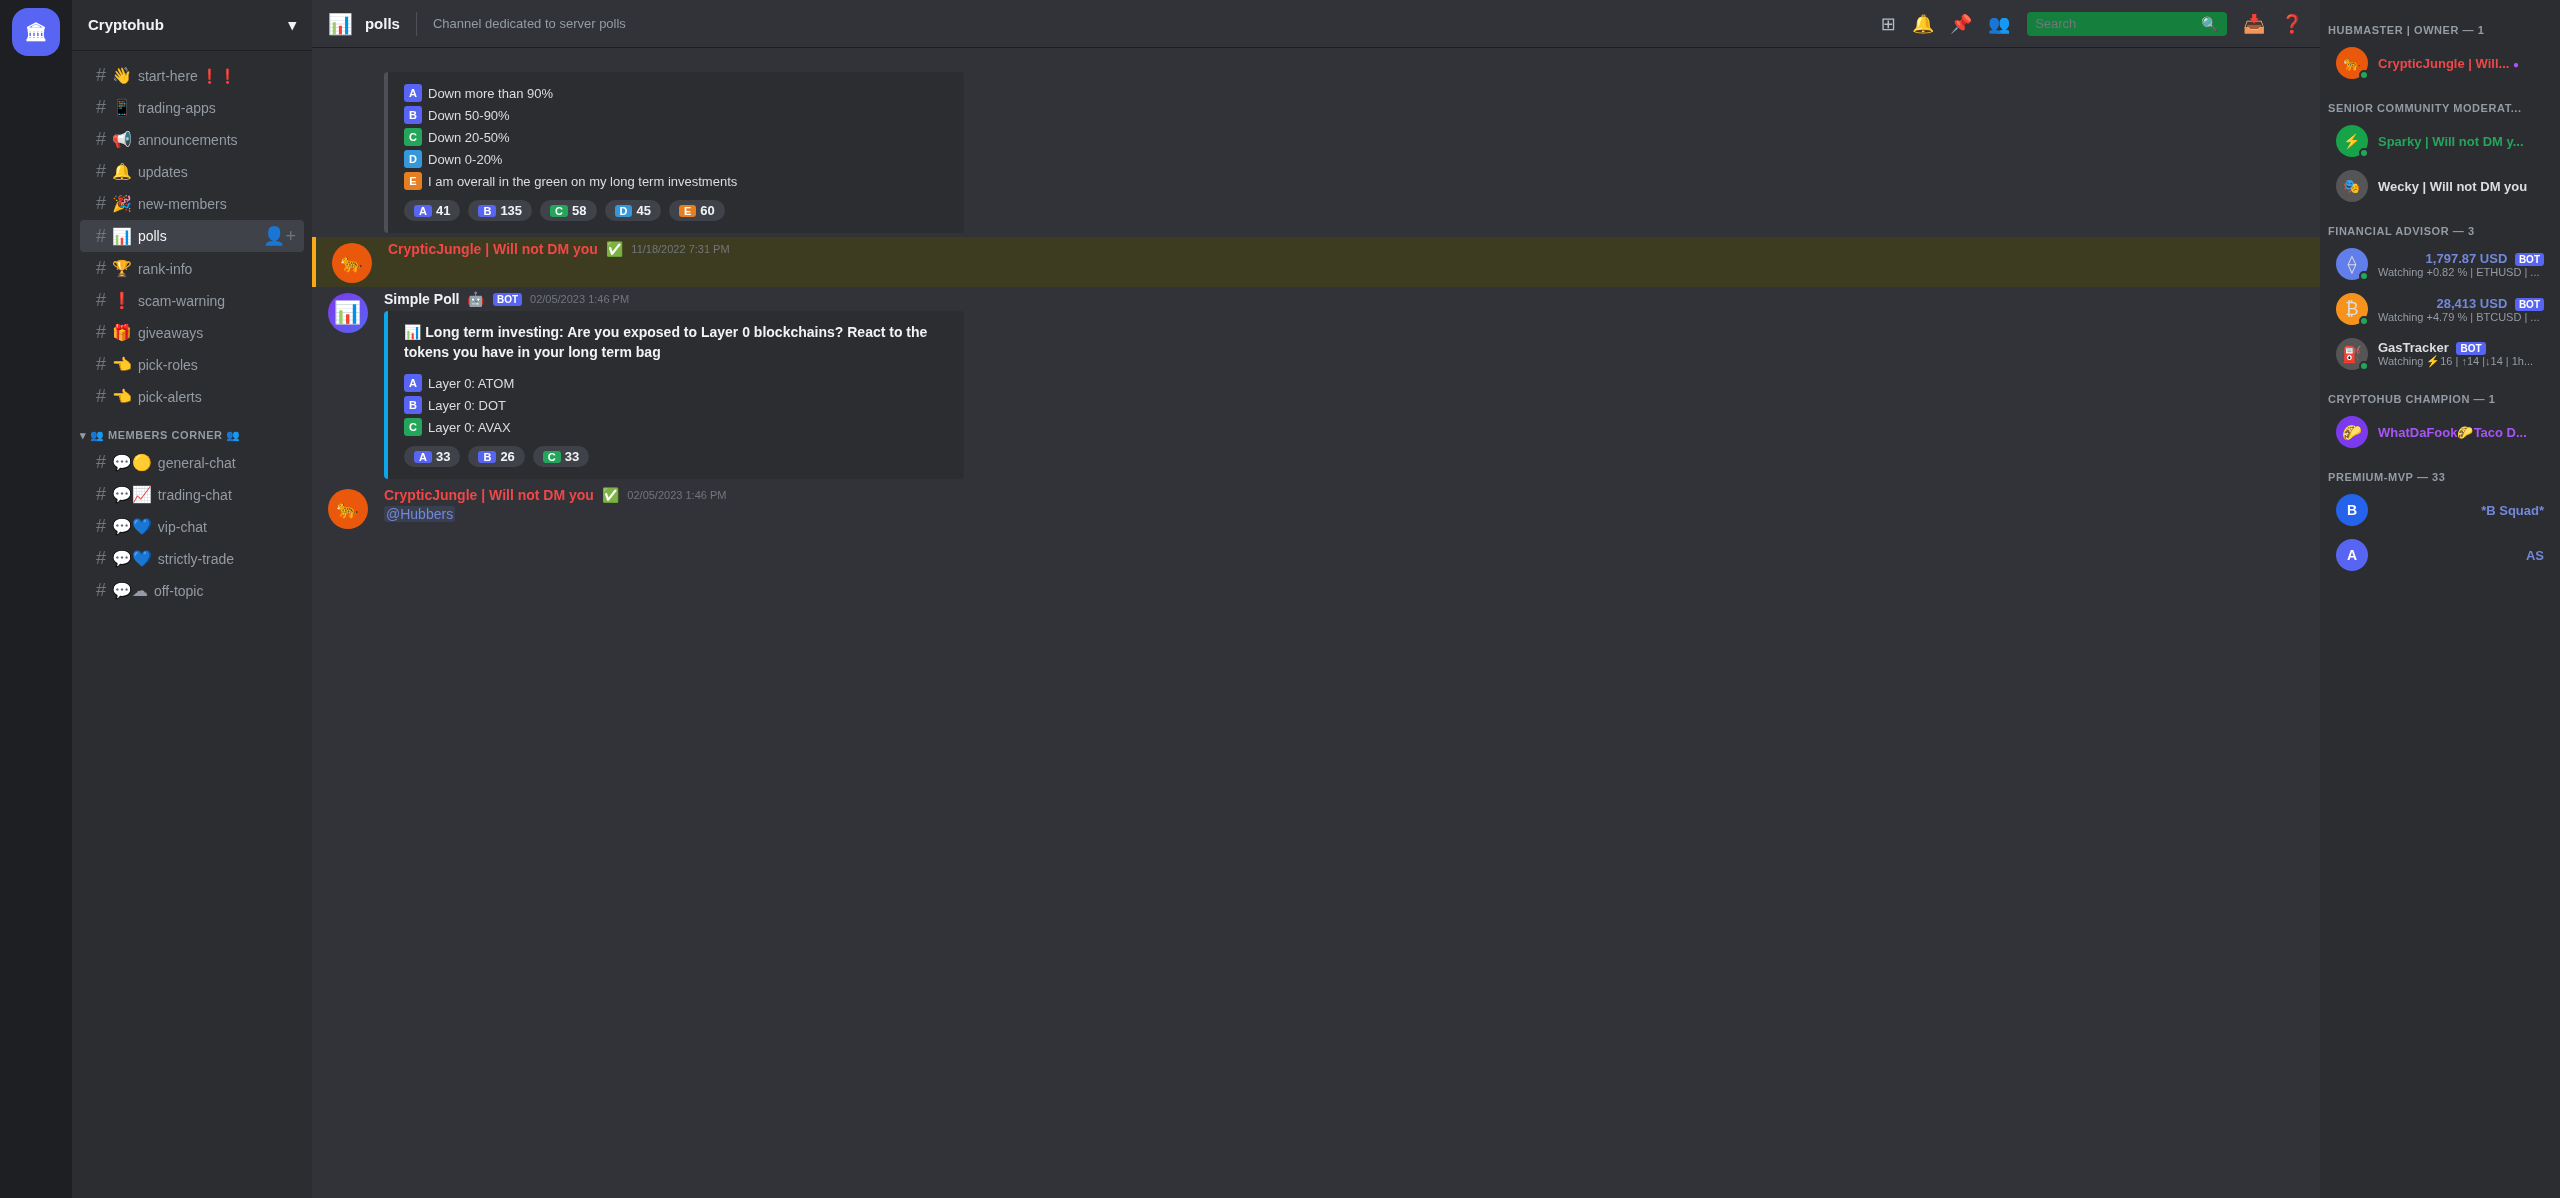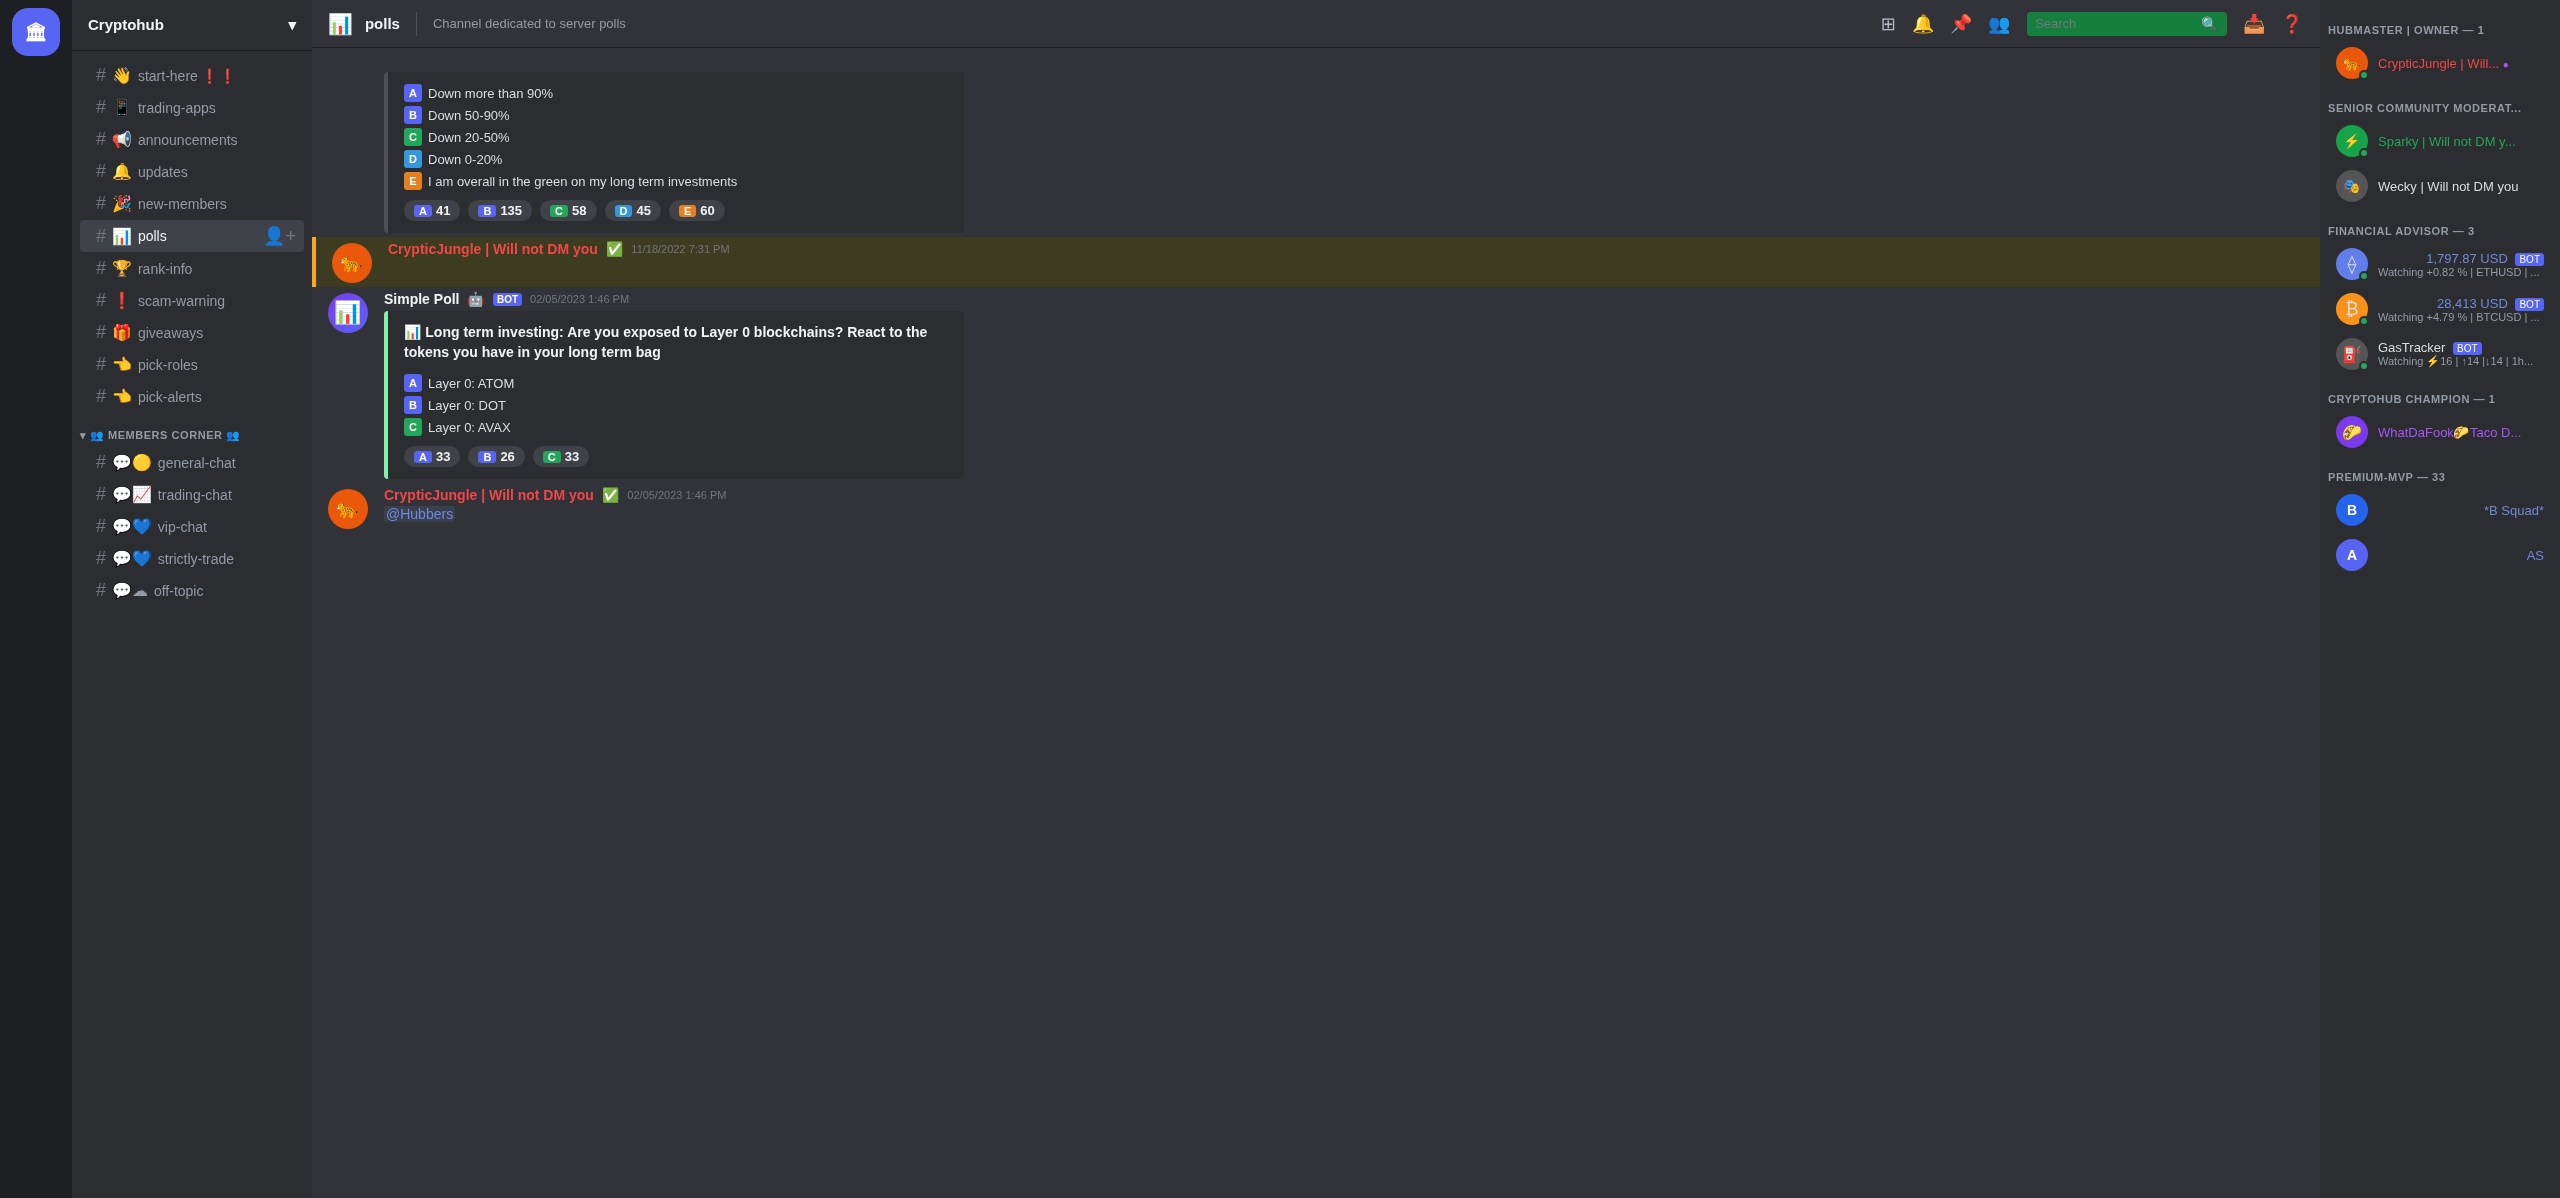--- a/index.html
+++ b/index.html
@@ -203,21 +203,21 @@
     }
     .verified-badge { color: #23a55a; font-size: 14px; }
 
     .used-poll-text { color: #72767d; font-size: 13px; margin-bottom: 4px; }
     .used-poll-text .command { color: #7289da; }
 
     
     .poll-embed {
       background: #2b2d31;
       border-radius: 4px;
-      border-left: 4px solid #86efac;
+      border-left: 4px solid #0ea5e9;
       padding: 12px 16px;
       margin-top: 4px;
       max-width: 580px;
     }
     .poll-title { font-weight: 700; color: #f2f3f5; font-size: 14px; margin-bottom: 12px; line-height: 1.4; }
     .poll-option { display: flex; align-items: center; gap: 6px; margin-bottom: 4px; font-size: 13px; color: #dcddde; }
     .poll-option-letter {
       background: #5865f2;
       color: #fff;
       width: 18px;
@@ -284,21 +284,21 @@
       height: 32px;
       border-radius: 50%;
       flex-shrink: 0;
       display: flex;
       align-items: center;
       justify-content: center;
       font-size: 14px;
       position: relative;
     }
     .member-info { flex: 1; overflow: hidden; }
-    .member-name { font-size: 13px; font-weight: 400; color: #f04747; white-space: nowrap; overflow: hidden; text-overflow: ellipsis; }
+    .member-name { font-size: 13px; font-weight: 700; color: #f04747; white-space: nowrap; overflow: hidden; text-overflow: ellipsis; }
     .member-name.green-name { color: #23a55a; }
     .member-name.blue-name { color: #7289da; text-align: right; }
     .member-name.white-name { color: #dcddde; }
     .member-status { font-size: 11px; color: #949ba4; white-space: nowrap; overflow: hidden; text-overflow: ellipsis; }
     .online-dot {
       position: absolute;
       bottom: -1px;
       right: -1px;
       width: 10px;
       height: 10px;

